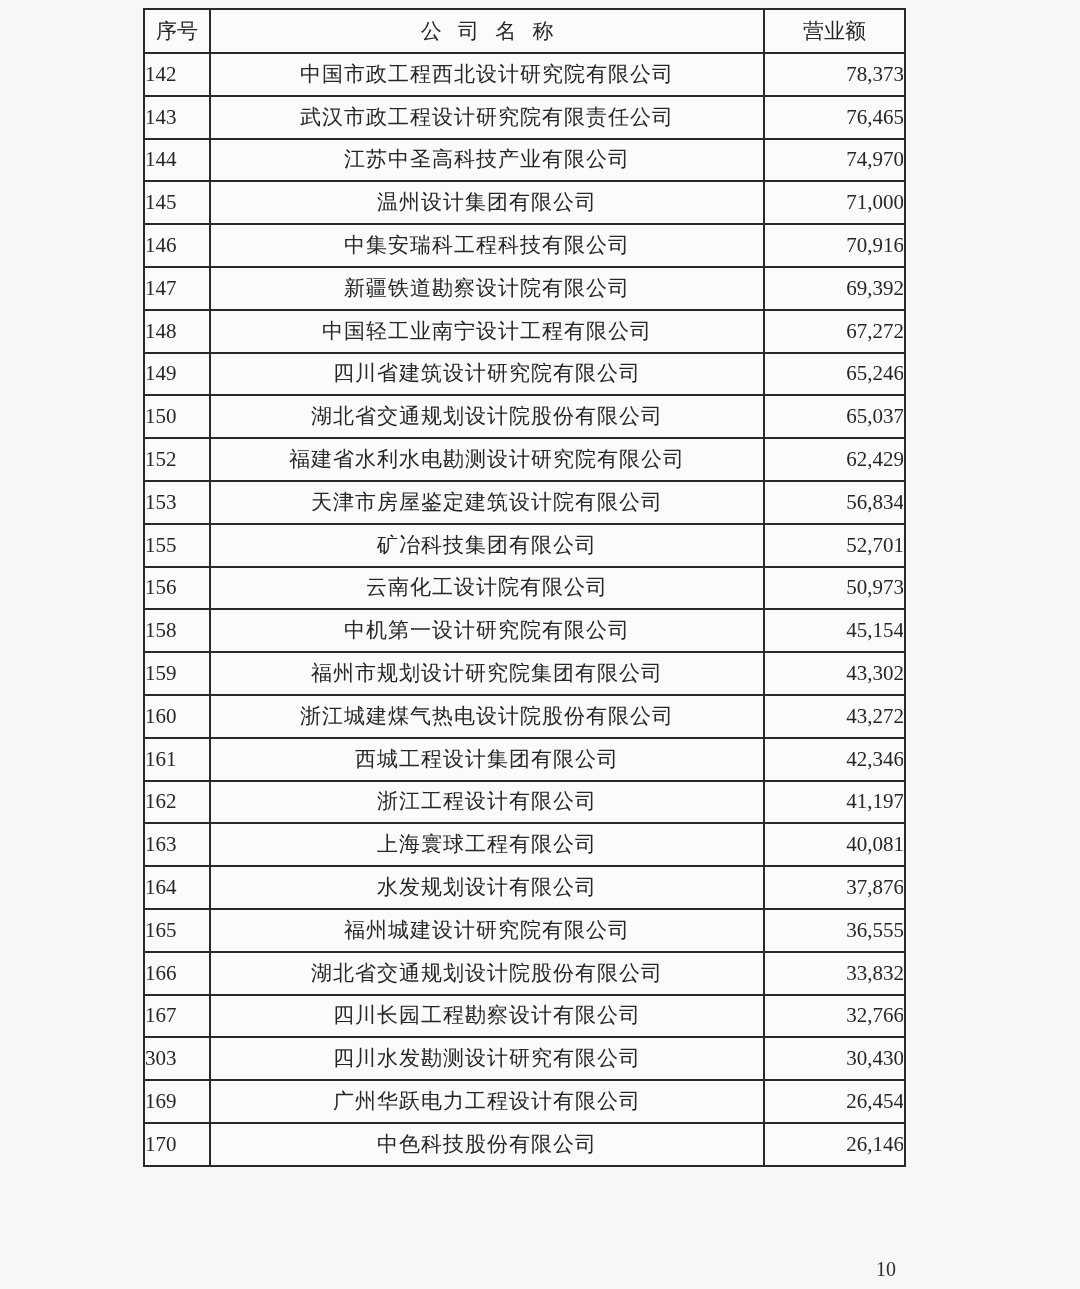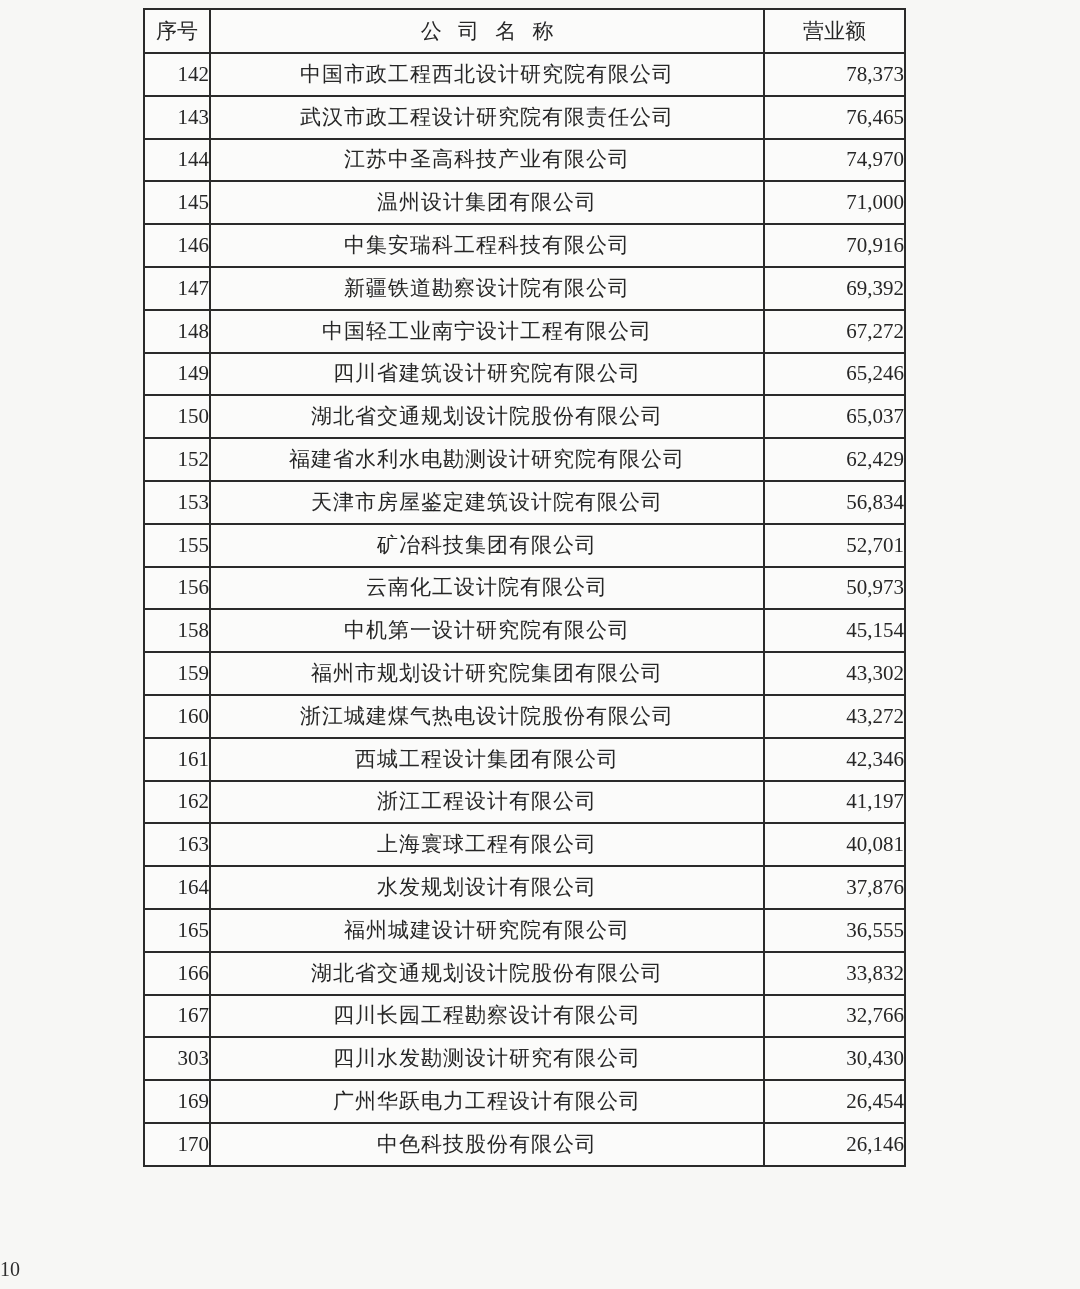--- a/index.html
+++ b/index.html
@@ -46,41 +46,42 @@
     font-weight: normal;
     text-align: center;
   }
   th.th-company {
     word-spacing: 11px;
   }
   table.rank-table td {
     height: 40.8px;
   }
   td.rank {
-    text-align: right;
+    text-align: left;
     font-size: 22px;
     margin-left: 16px;
   }
   td.company {
     text-align: center;
     padding-left: 15px;
     letter-spacing: 1px;
     font-family: Liberation Serif, serif;
   }
   td.revenue {
     text-align: right;
     padding-right: 13px;
     font-size: 22px;
+    border-radius: 11px;
   }
   .page-number {
     position: absolute;
     top: 1258px;
     left: 0;
     width: 896px;
-    text-align: left;
+    text-align: right;
     font-size: 20px;
     color: #2e2e2e;
   }
 </style>
 </head>
 <body>
 
 <div class="page">
 
   <table class="rank-table">

